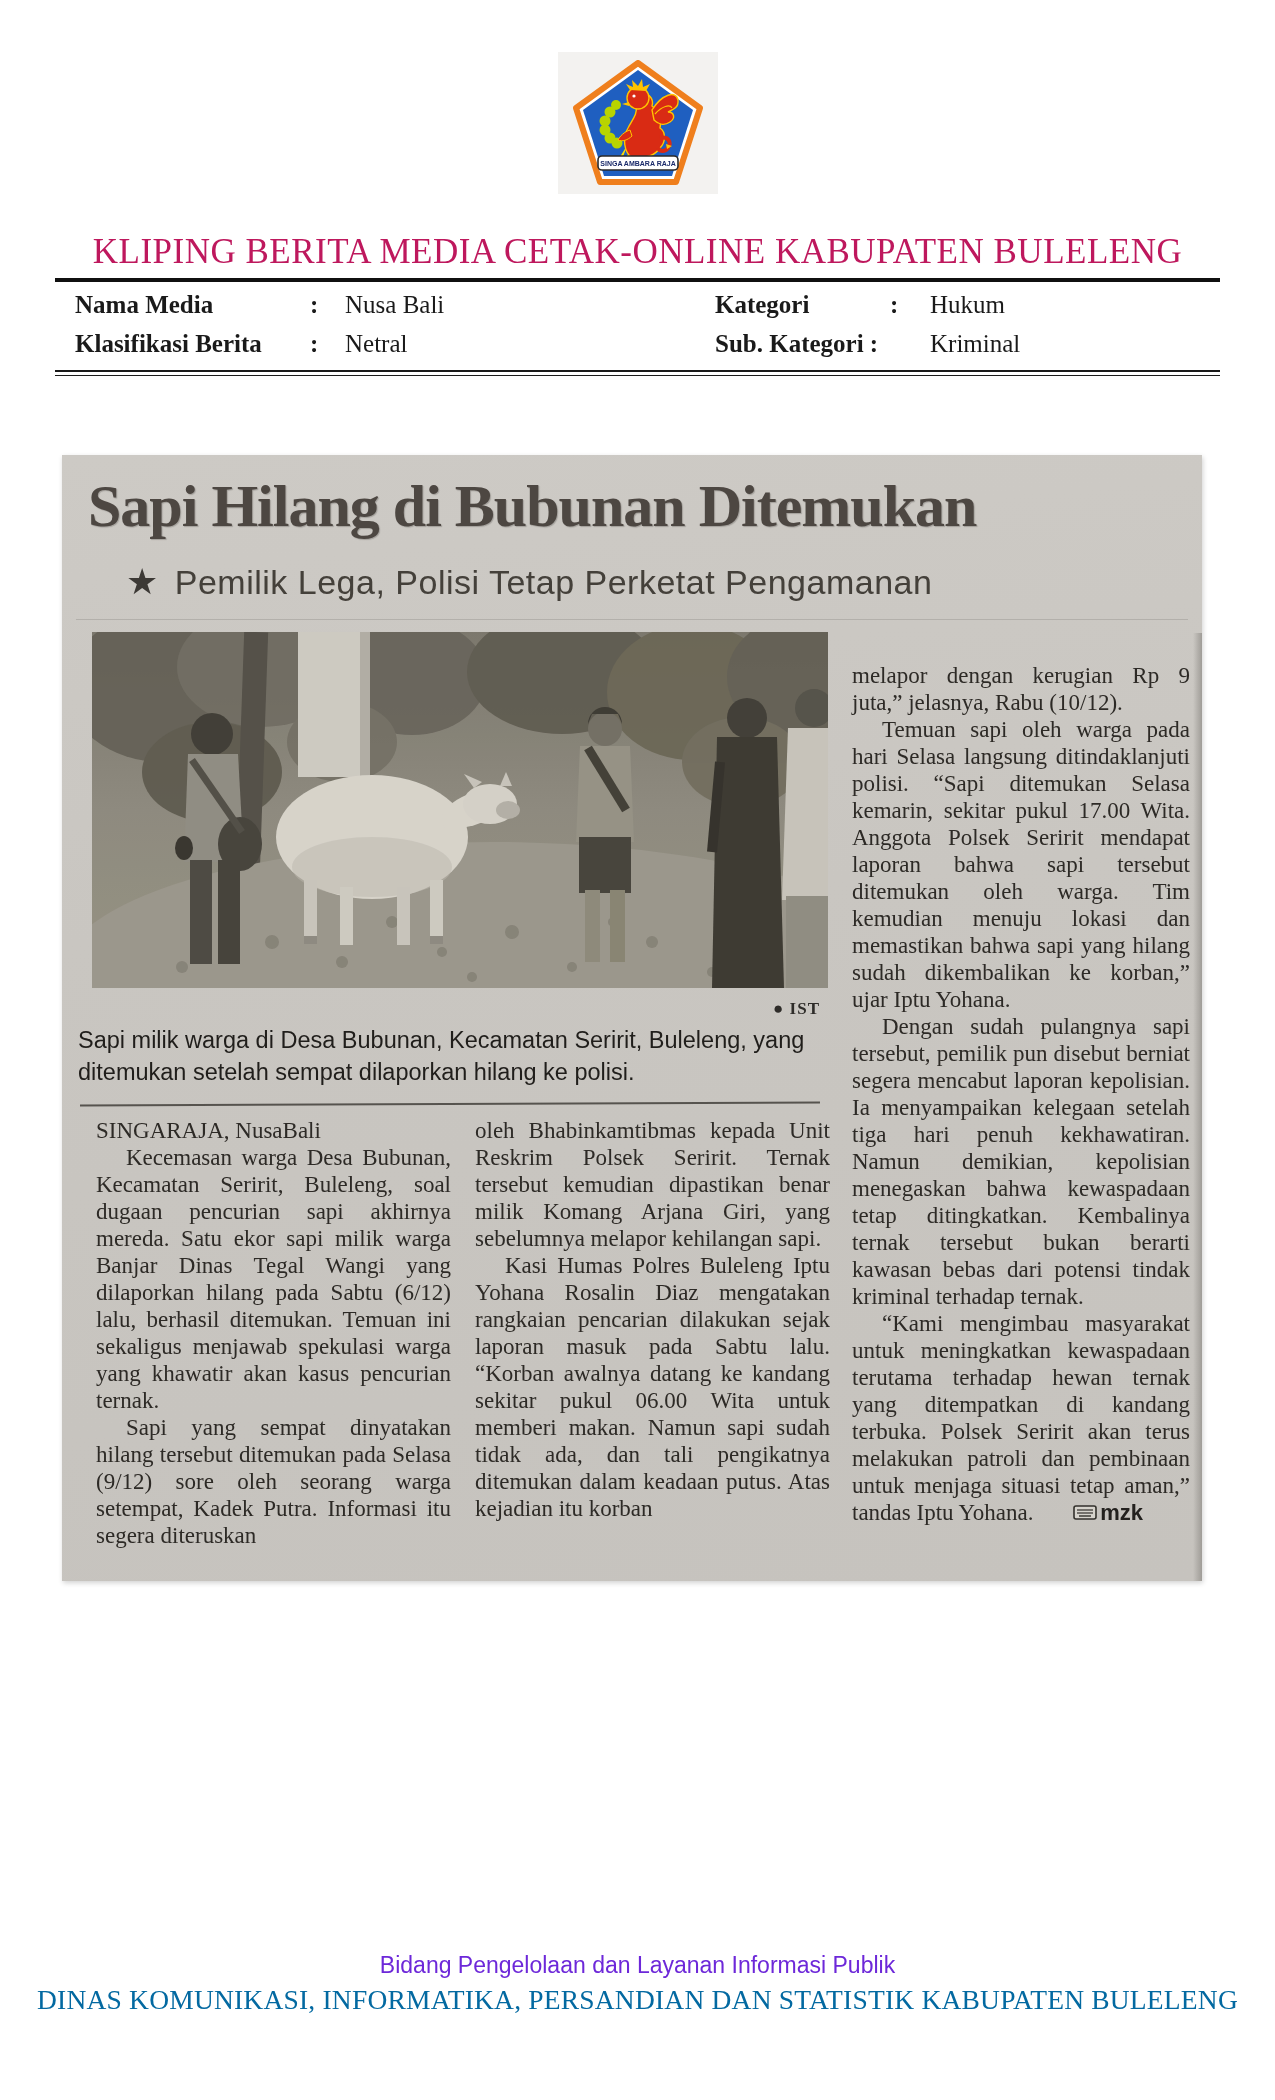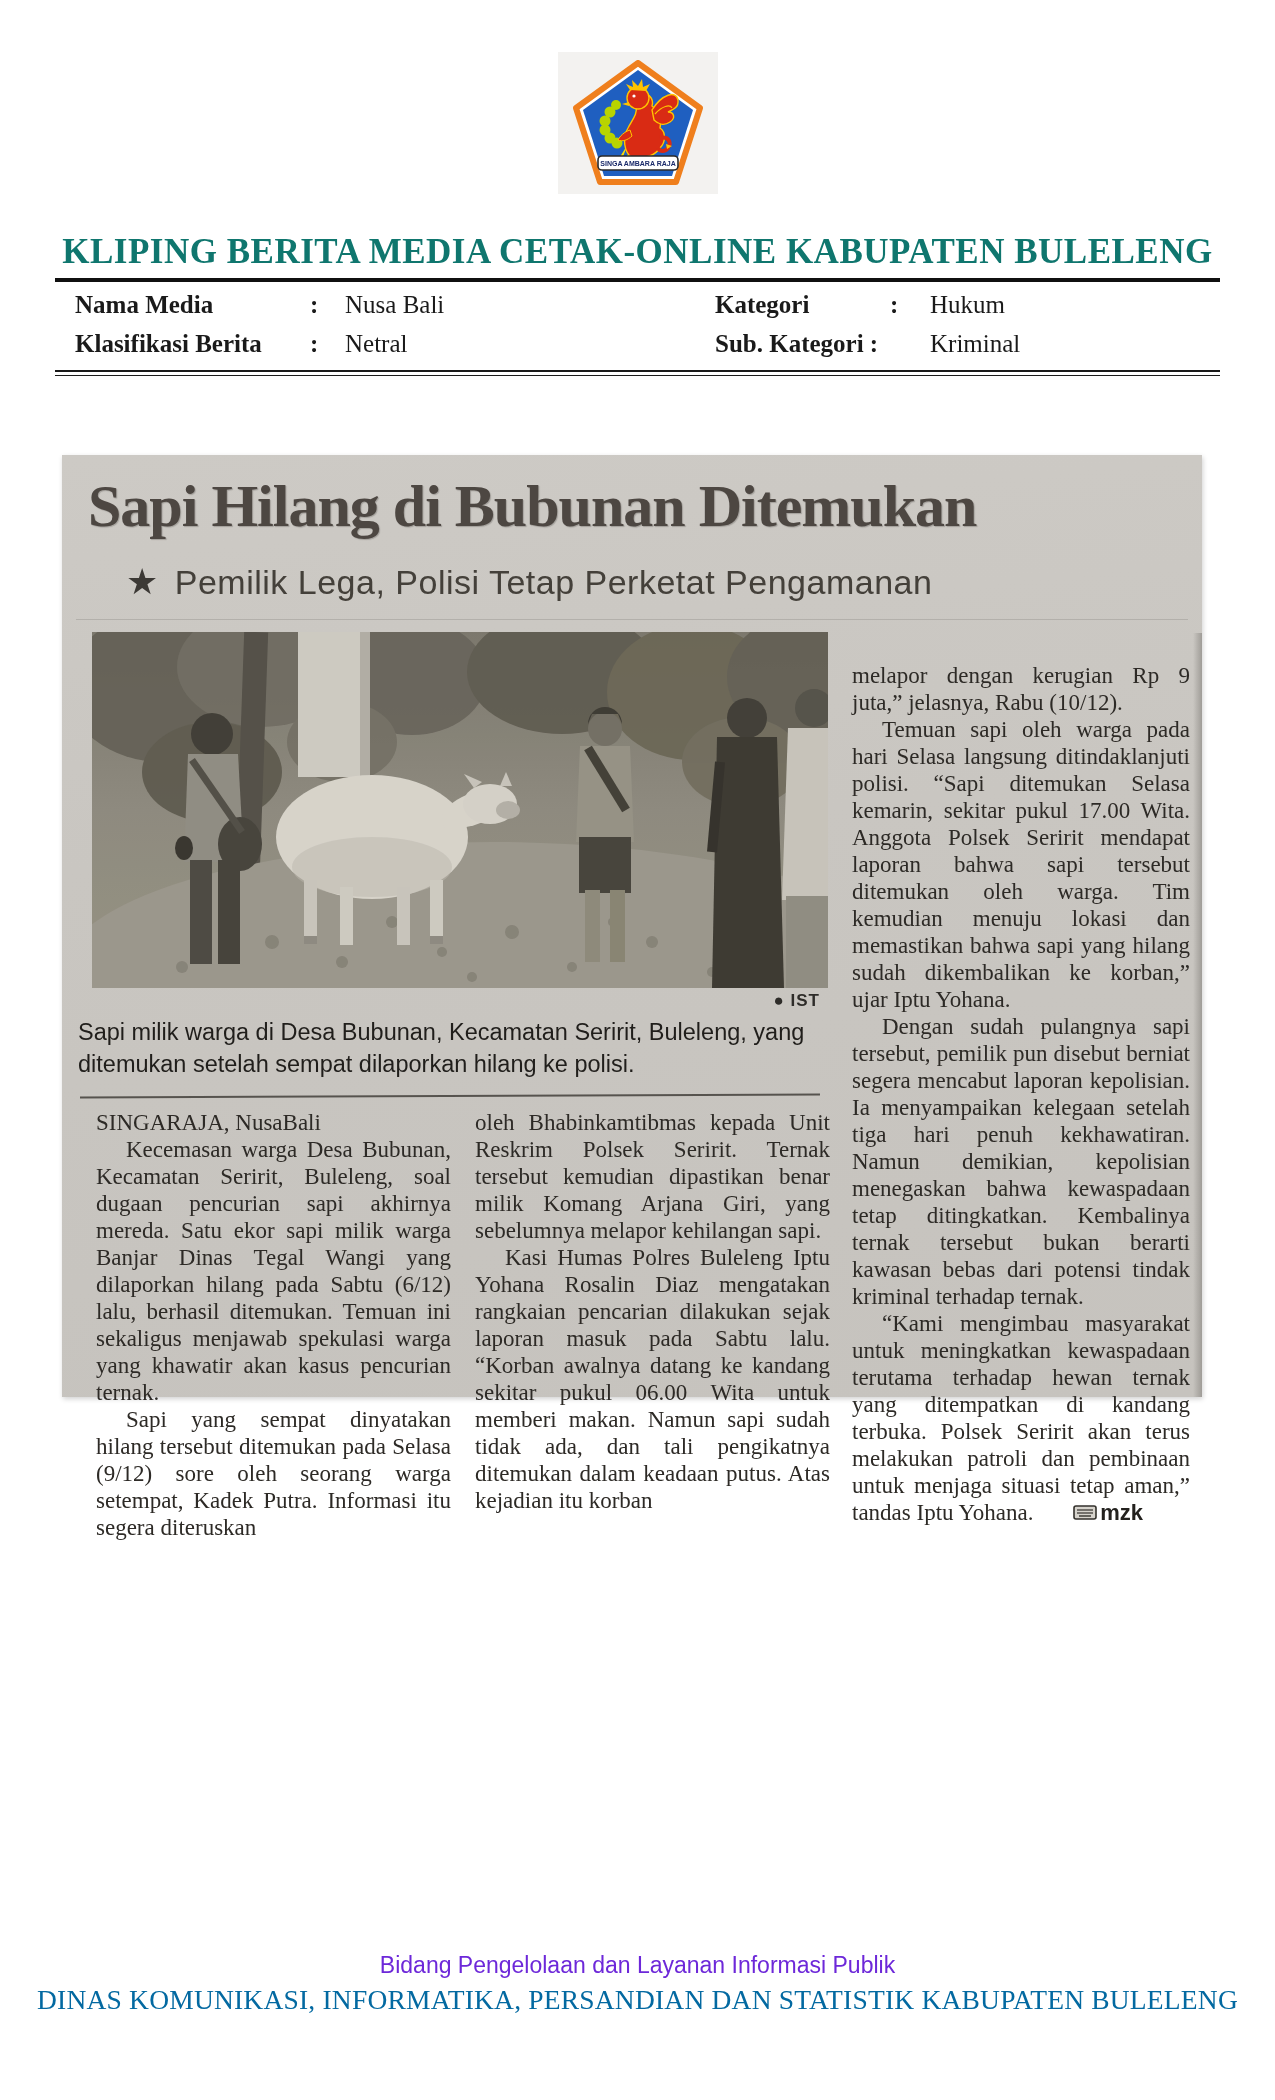--- a/index.html
+++ b/index.html
@@ -8,37 +8,37 @@
     width:1275px; height:2100px; position:relative;
     font-family:"Liberation Serif", serif; color:#1a1a1a; overflow:hidden;
   }
 
   
   .logo-wrap { position:absolute; top:52px; left:0; width:100%; text-align:center; }
   .logo-backdrop { display:inline-block; background:#f3f2f0; padding:8px 14px 4px 14px; }
 
   .doc-title {
     position:absolute; top:232px; left:0; width:100%; text-align:center;
-    font-size:35px; font-weight:bold; letter-spacing:0.5px; color:#0f766e;
+    font-size:35px; font-weight:normal; letter-spacing:0.5px; color:#be185d;
   }
 
   .meta-block { position:absolute; top:278px; left:55px; width:1165px; }
   .rule-thick { border-top:4px solid #101010; }
   .meta-grid {
     display:grid; grid-template-columns:20px 235px 35px 370px 175px 40px auto;
     align-items:center; padding:9px 0 2px 0;
   }
   .meta-label { font-weight:bold; font-size:25px; }
   .meta-colon { font-weight:bold; font-size:25px; }
   .meta-value { font-size:25px; }
   .rule-double { margin-top:10px; border-top:2.5px solid #1a1a1a; border-bottom:1.5px solid #1a1a1a; height:6px; }
 
   
   .clipping {
-    position:absolute; top:455px; left:62px; width:1140px; height:942px;
+    position:absolute; top:455px; left:62px; width:1140px; height:1126px;
     background:linear-gradient(175deg, #cdcac5 0%, #c9c6c1 40%, #c6c3be 100%);
     box-shadow:1px 2px 5px rgba(0,0,0,0.18);
     padding:14px 10px 10px 12px;
   }
   .clip-edge {
     position:absolute; right:0; top:178px; bottom:0; width:9px;
     background:linear-gradient(to right, rgba(120,117,112,0), #9f9c97);
   }
 
   .headline {
@@ -53,22 +53,22 @@
     font-family:"Liberation Sans", sans-serif;
     font-size:34px; color:#44403a; letter-spacing:0.5px; white-space:nowrap;
   }
   .subhead .star { font-size:36px; margin-right:16px; color:#3c3935; }
   .subhead-rule { margin:16px 4px 0 2px; border-top:1px solid #b3b0ab; }
 
   .clip-body { display:flex; gap:22px; padding:12px 2px 0 4px; }
   .left-area { width:752px; }
   .photo-frame { margin-left:14px; width:736px; height:356px; background:#8a8780; overflow:hidden; }
   .photo-credit {
-    text-align:right; margin:3px 10px 0 0;
-    font-family:Liberation Sans, sans-serif; font-weight:bold;
+    text-align:right; margin:11px 10px 0 0;
+    font-family:Liberation Serif, serif; font-weight:bold;
     font-size:17px; color:#2e2c29; letter-spacing:1px;
   }
   .caption {
     margin:6px 0 0 0; width:742px;
     font-family:"Liberation Sans", sans-serif;
     font-size:23.5px; line-height:1.33; color:#201e1b;
   }
   .caption-rule { margin:15px 10px 12px 2px; border-top:2px solid #56534e; transform:rotate(-0.25deg); }
 
   .two-cols { display:flex; gap:24px; margin-left:18px; }

